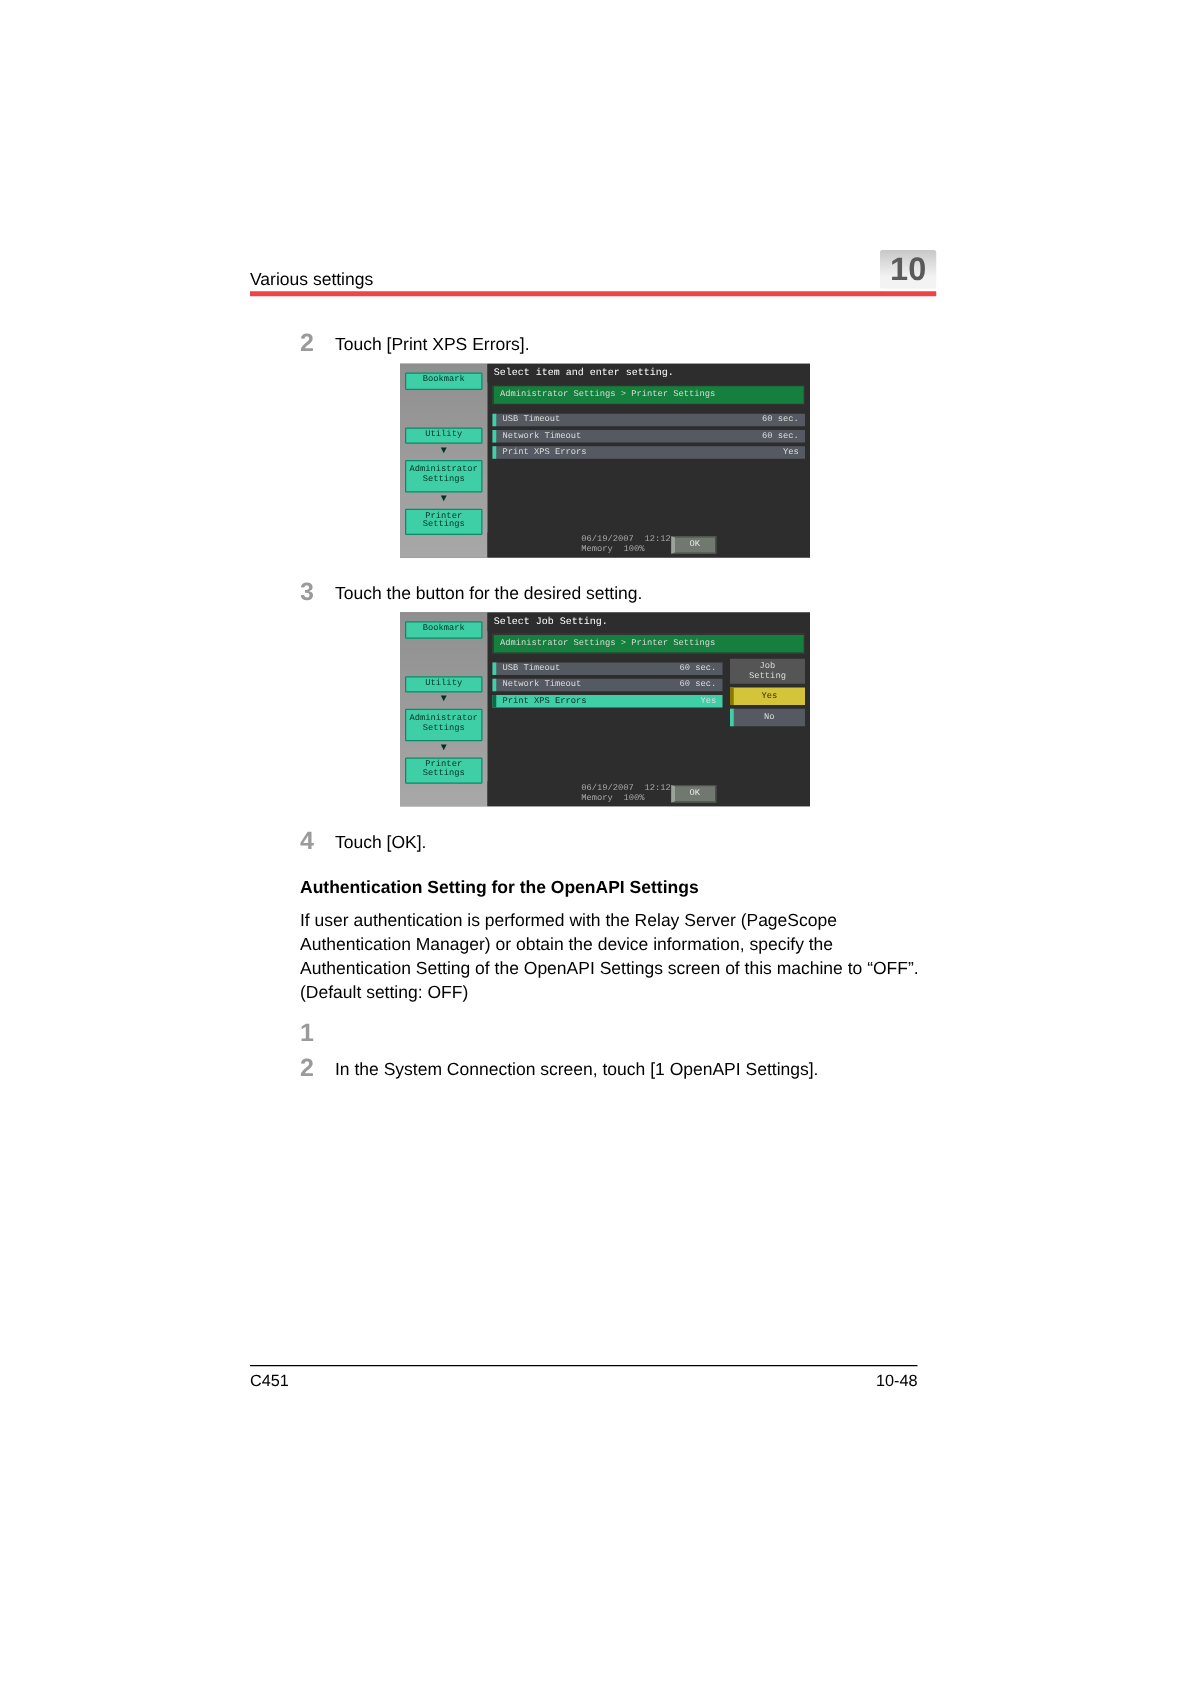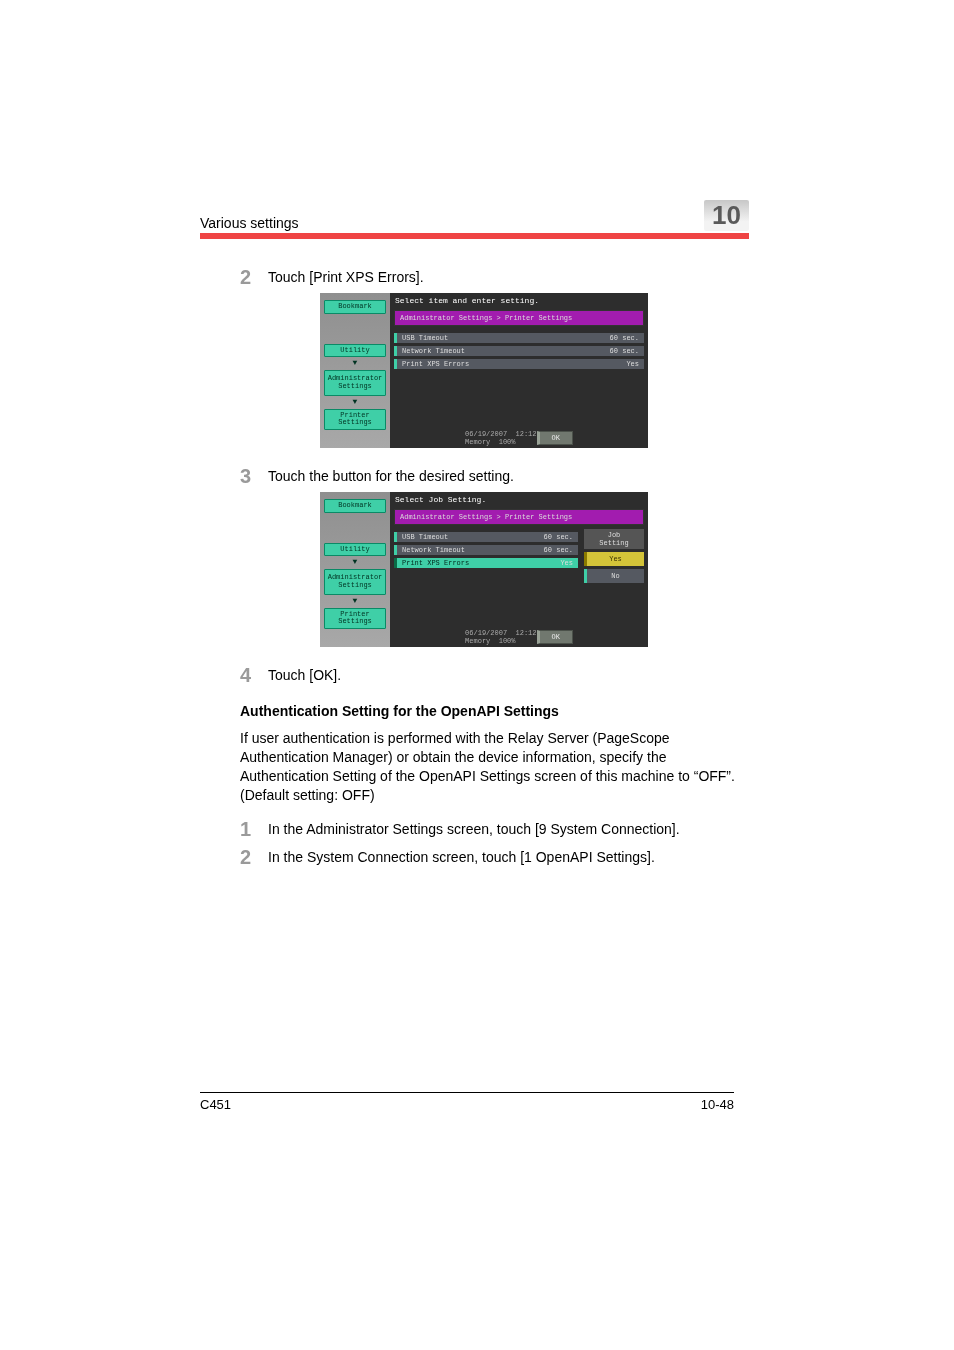--- a/index.html
+++ b/index.html
@@ -1,32 +1,32 @@
 <!DOCTYPE html>
 <html><head>
 <meta charset="utf-8">
 <style>
   body{margin:0;background:#fff;font-family:Arial,Helvetica,sans-serif;color:#000}
   .page{width:954px;height:1350px;position:relative;margin:0 auto;box-sizing:border-box;padding:200px 205px 0 200px}
-  .hdr{display:flex;justify-content:space-between;align-items:flex-end;border-bottom:6px solid #ef4444;padding-bottom:2px;margin-bottom:28px}
+  .hdr{display:flex;justify-content:space-between;align-items:flex-end;border-bottom:4px solid #ef4444;padding-bottom:2px;margin-bottom:28px}
   .hdr-title{font-size:14px}
   .chapnum{font-size:26px;font-weight:bold;color:#5a5a5a;background:linear-gradient(to bottom,#c7c7c7,#f3f3f3 70%);padding:0 8px;border-radius:2px}
   .step{display:flex;align-items:flex-start;margin:8px 0 6px 40px}
   .step-num{font-size:20px;font-weight:bold;color:#9a9a9a;width:28px;flex-shrink:0;line-height:1}
   .step-text{font-size:14px;padding-top:2px}
   .shot{margin:4px 0 18px 120px;width:328px}
   .panel{display:flex;background:#2d2d2d;font-family:"Courier New",monospace;font-size:8px;color:#e8e8e8}
   .left-col{width:70px;background:linear-gradient(to bottom,#8f8f8f,#a8a8a8);display:flex;flex-direction:column;align-items:center;padding-top:4px}
   .side-btn{width:60px;margin:3px 0;background:#3fcfa7;color:#003322;border:1px solid #0a8a66;text-align:center;padding:2px 0;font-size:7px;line-height:1.1;border-radius:1px}
   .side-btn.tall{padding:4px 0}
   .arrow-dn{width:60px;text-align:center;color:#003322;font-size:8px;margin-top:-2px}
   .spacer{height:24px}
   .right-col{flex:1;display:flex;flex-direction:column}
   .instr{background:#2d2d2d;color:#fff;padding:3px 5px;font-size:8px}
-  .crumb-bar{background:#a21caf;color:#dadada;padding:3px 5px;margin:2px 4px 4px 4px;font-size:7px;border:1px solid #333}
+  .crumb-bar{background:#15803d;color:#dadada;padding:3px 5px;margin:2px 4px 4px 4px;font-size:7px;border:1px solid #333}
   .rows{display:flex;padding:0 4px}
   .settings{flex:1}
   .row{display:flex;align-items:center;margin:3px 0}
   .row-btn{flex:1;background:#555961;border-left:3px solid #3fcfa7;color:#ddd;padding:1px 5px;font-size:7px;display:flex;justify-content:space-between}
   .val{color:#ddd;margin-left:8px}
   .sel .row-btn{background:#3fcfa7;color:#002a1e;border-left:3px solid #0a6a46}
   .job-col{width:60px;margin-left:6px}
   .job-hdr{background:#555;color:#ddd;text-align:center;font-size:7px;padding:2px 14px}
   .opt{background:#555961;border-left:3px solid #3fcfa7;color:#ddd;text-align:center;font-size:7px;padding:3px 0;margin-top:3px}
   .opt.active{background:#d4c439;color:#3a3000;border-left-color:#8a7a00}
@@ -162,21 +162,20 @@
     <span class="step-num">4</span>
     <span class="step-text">Touch [OK].</span>
   </div>
 
   <div class="h2">Authentication Setting for the OpenAPI Settings</div>
   <div class="para">If user authentication is performed with the Relay Server (PageScope Authentication Manager) or obtain the device information, specify the Authentication Setting of the OpenAPI Settings screen of this machine to “OFF”. (Default setting: OFF)</div>
 
 
   <div class="step">
     <span class="step-num">1</span>
-    <span class="step-text">In the Administrator Settings screen, touch [9 System Connection].</span>
   </div>
   <div class="step">
     <span class="step-num">2</span>
     <span class="step-text">In the System Connection screen, touch [1 OpenAPI Settings].</span>
   </div>
 
   <div class="pfoot">
     <span>C451</span>
     <span>10-48</span>
   </div>

